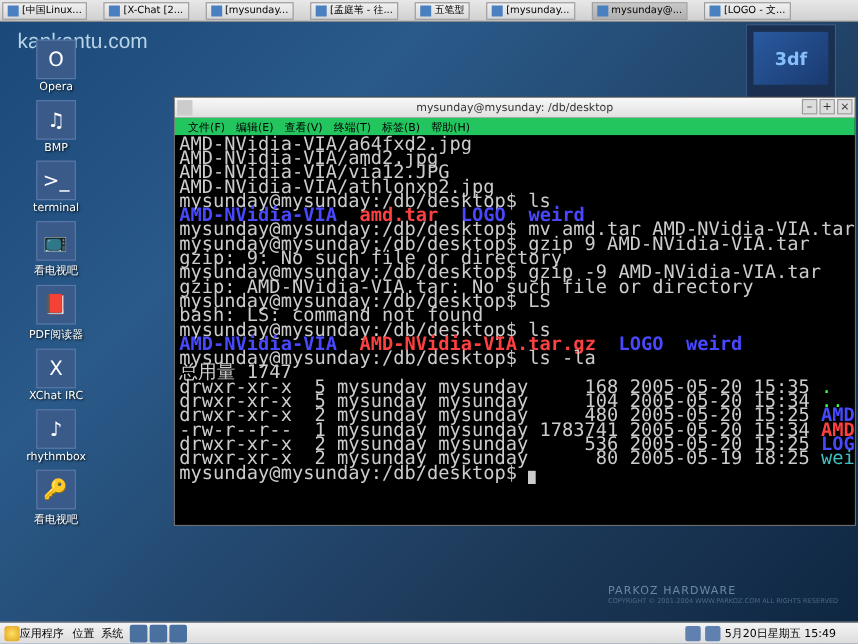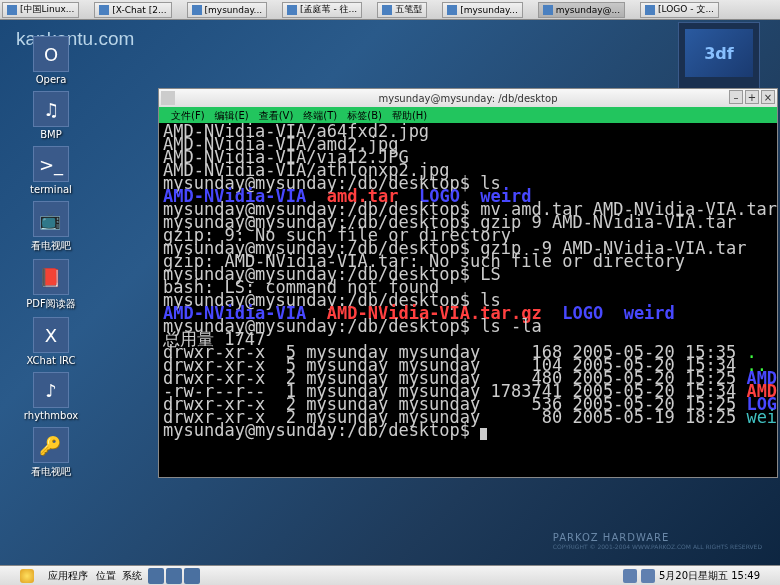--- a/index.html
+++ b/index.html
@@ -59,21 +59,21 @@
 .c-red { color: #ff4040; font-weight: bold; }
 .c-green { color: #40ff40; }
 .c-cyan { color: #40c0c0; }
 .cursor { display: inline-block; width: 7px; height: 12px; background: #ccc; vertical-align: text-bottom; }
 .bottombar {
   position: absolute; bottom: 0; left: 0; right: 0; height: 20px;
   background: linear-gradient(#f4f4f4,#dcdcdc);
   border-top: 1px solid #888;
   display: flex; align-items: center; font-size: 10px; z-index: 10;
 }
-.bottombar .start { display: flex; align-items: flex-end; gap: 14px; padding: 0 4px; cursor: pointer; margin-left: 16px; }
+.bottombar .start { display: flex; align-items: flex-end; gap: 0; padding: 0 4px; cursor: pointer; }
 .bottombar .start .sicon { width: 14px; height: 14px; background: radial-gradient(#ffe060,#e0a020); border-radius: 3px; }
 .bottombar .menus { display: flex; gap: 6px; margin-left: 4px; }
 .bottombar .menus span { cursor: pointer; }
 .bottombar .tray { margin-left: auto; display: flex; align-items: center; gap: 4px; padding-right: 20px; }
 .bottombar .tray .ti { width: 14px; height: 14px; background: #6080b0; border-radius: 2px; }
 .bottombar .qlaunch { display: flex; gap: 2px; margin-left: 6px; }
 .bottombar .qlaunch .qi { width: 16px; height: 16px; background: #4a70a0; border-radius: 2px; cursor: pointer; }
 </style>
 </head>
 <body>

